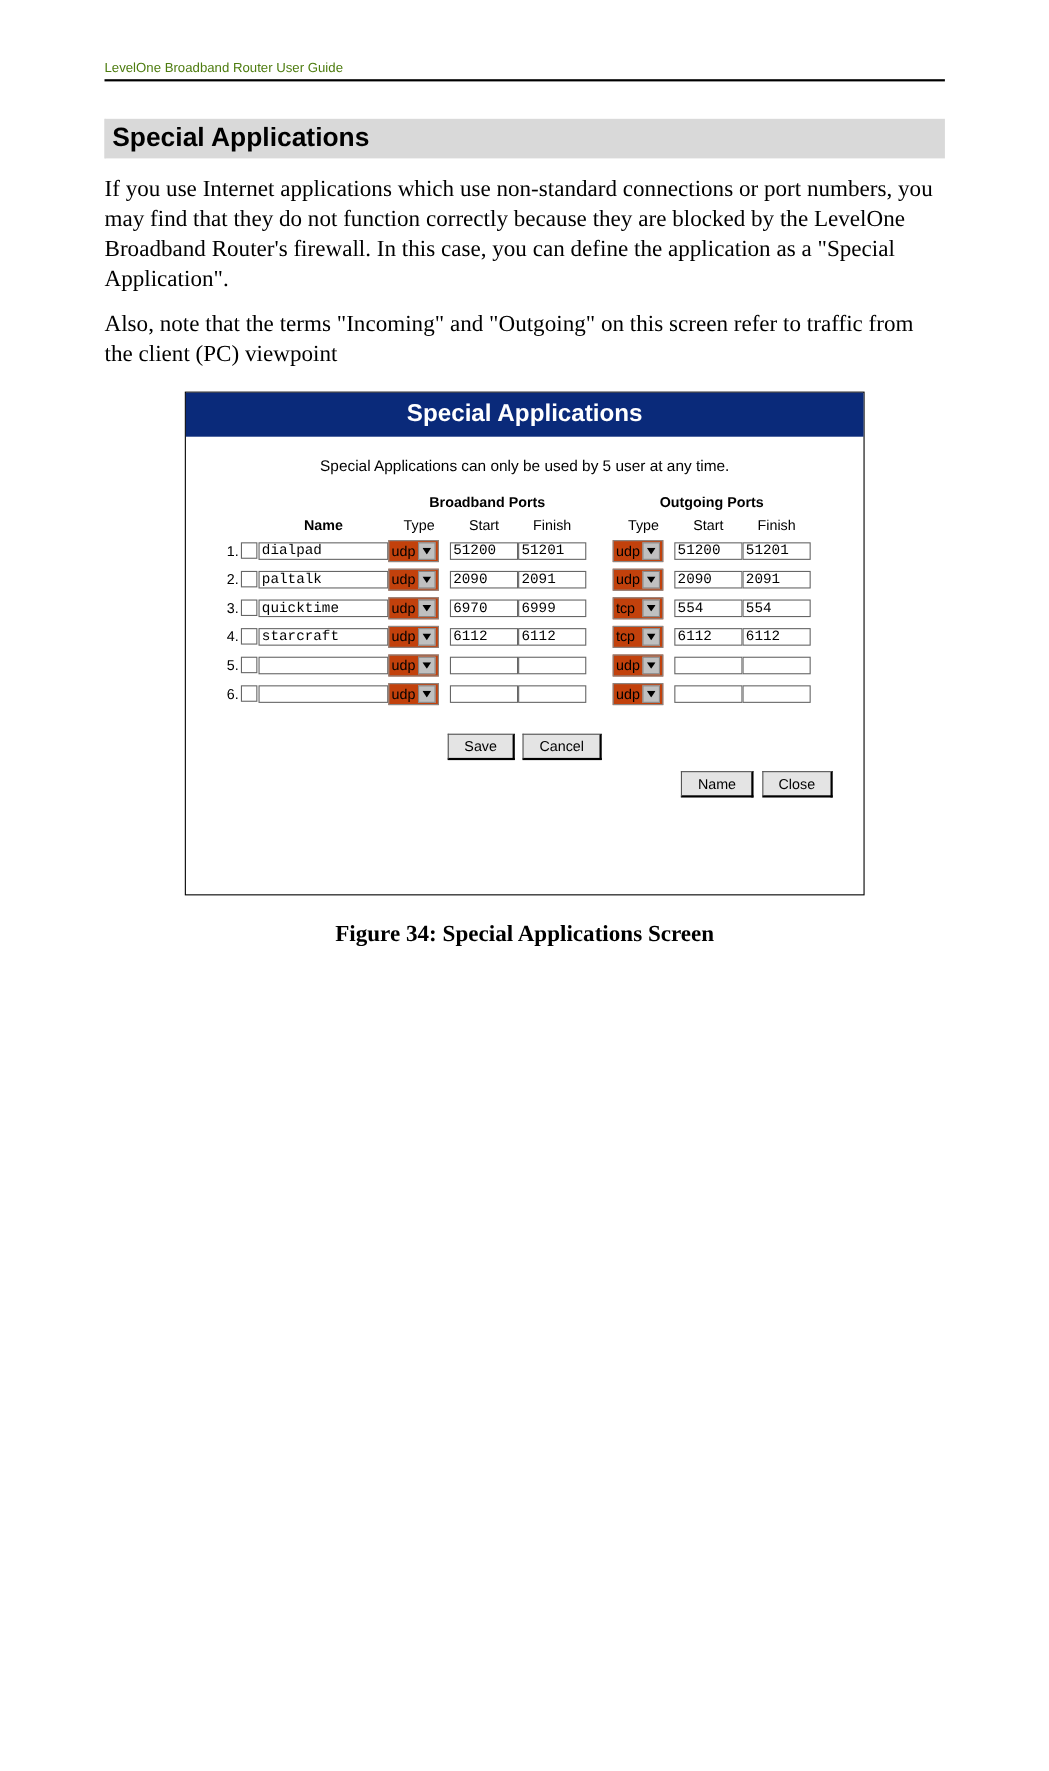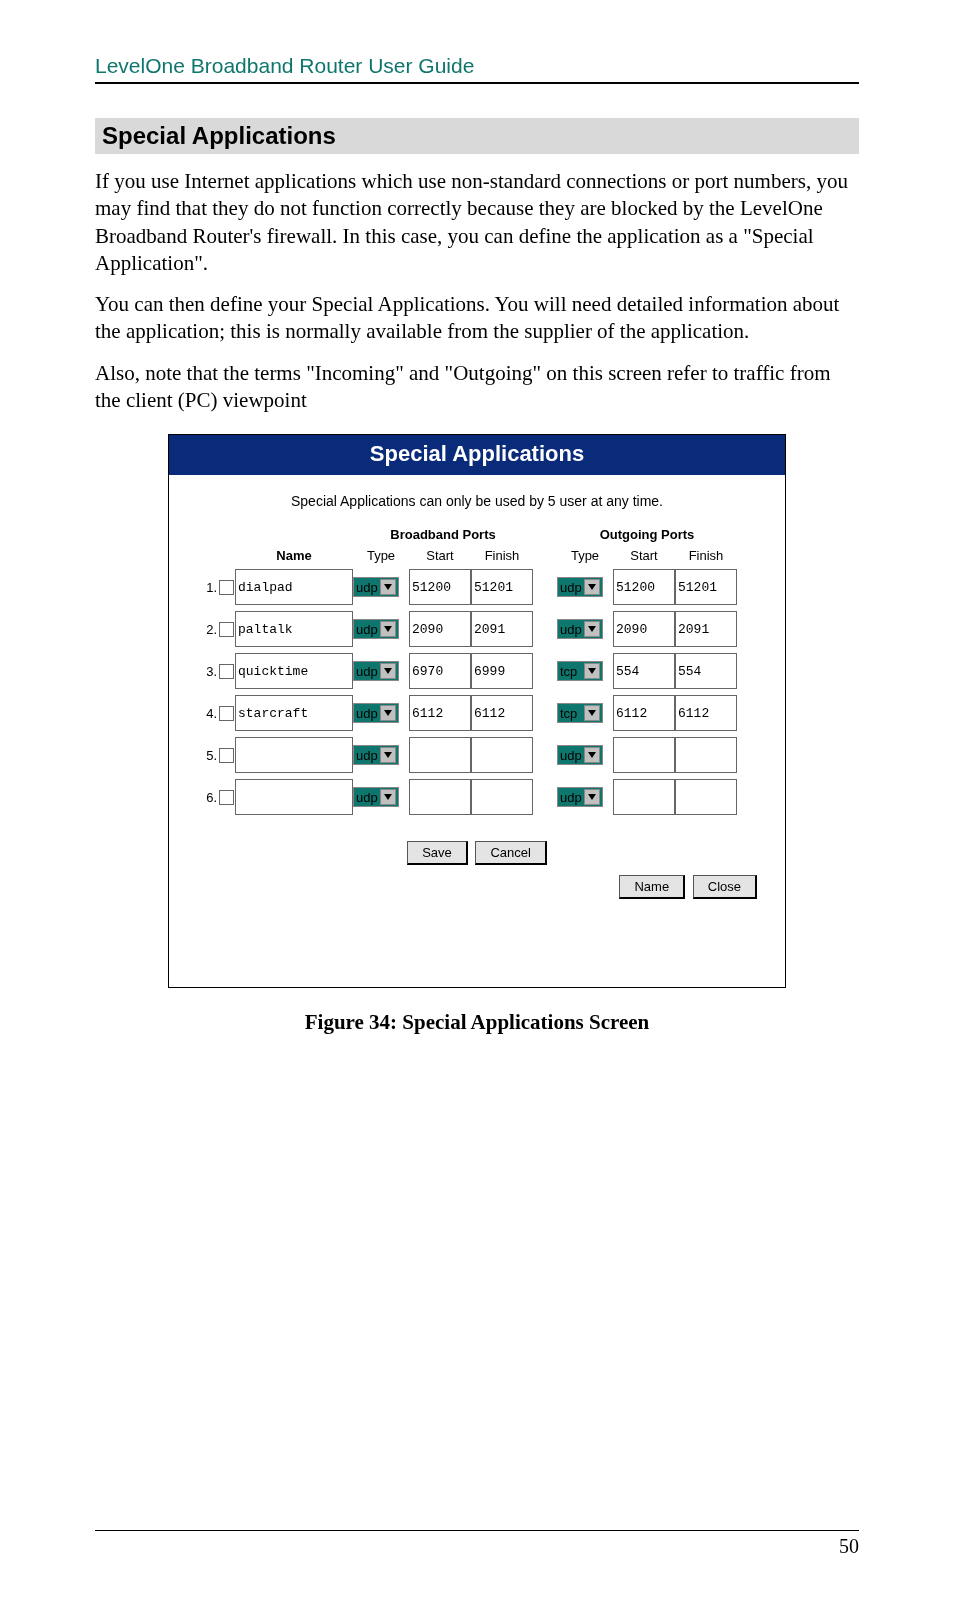--- a/index.html
+++ b/index.html
@@ -10,22 +10,22 @@
   }
   .page {
     width: 954px;
     min-height: 1610px;
     box-sizing: border-box;
     padding: 54px 95px 40px 95px;
     position: relative;
   }
   .hdr {
     font-family: Arial, Helvetica, sans-serif;
-    font-size: 21px;
-    color: #0f766e;
+    font-size: 12px;
+    color: #4d7c0f;
     padding-bottom: 4px;
     border-bottom: 2px solid #000;
   }
   .section-head {
     font-family: Arial, Helvetica, sans-serif;
     font-weight: bold;
     font-size: 24px;
     background: #d9d9d9;
     border-left: 1px solid #d9d9d9;
     padding: 4px 6px;
@@ -91,32 +91,32 @@
   .chk {
     width: 13px; height: 13px;
     border: 1px solid #666;
     background: #fff;
     margin-left: 2px;
   }
   .tin {
     font-family: "Courier New", monospace;
     font-size: 13px;
     width: 100%;
-    height: 36px;
+    height: 16px;
     box-sizing: border-box;
     border: 1px solid #666;
     background: #fff;
     padding: 0 2px;
   }
   .sel {
     display: inline-flex;
     align-items: center;
     height: 20px;
     border: 1px solid #888;
-    background: #0f766e;
+    background: #c2410c;
     font-size: 13px;
     padding: 0 2px;
     box-sizing: border-box;
     width: 46px;
   }
   .sel .sval { flex: 1; font-family: Arial; }
   .sel .tri {
     width: 14px; height: 14px;
     background: #c0c0c0;
     border: 1px solid #888;
@@ -159,21 +159,20 @@
 
   <div class="hdr">
     <span>LevelOne Broadband Router User Guide</span>
   </div>
 
   <div class="section-head">Special Applications</div>
   <div class="para">If you use Internet applications which use non-standard connections or port numbers, you may find that they do not function correctly because they are blocked by the LevelOne Broadband Router's firewall. In this case, you can define the application as a "Special Application".</div>
 
 
 
-  <div class="para">You can then define your Special Applications. You will need detailed information about the application; this is normally available from the supplier of the application.</div>
   <div class="para">Also, note that the terms "Incoming" and "Outgoing" on this screen refer to traffic from the client (PC) viewpoint</div>
 
   <div class="shot-wrap">
     <div class="shot">
       <div class="shot-title">Special Applications</div>
       <div class="shot-body">
         <div class="note">Special Applications can only be used by 5 user at any time.</div>
 
         <div class="grid">
 
@@ -355,16 +354,13 @@
           <span class="wbtn">Close</span>
         </div>
         <div style="height:70px"></div>
       </div>
     </div>
     <div class="caption-block">
       <span class="caption">Figure 34: Special Applications Screen</span>
     </div>
   </div>
 
-  <div class="footer">
-    <span>50</span>
-  </div>
 </div>
 
 </body></html>

